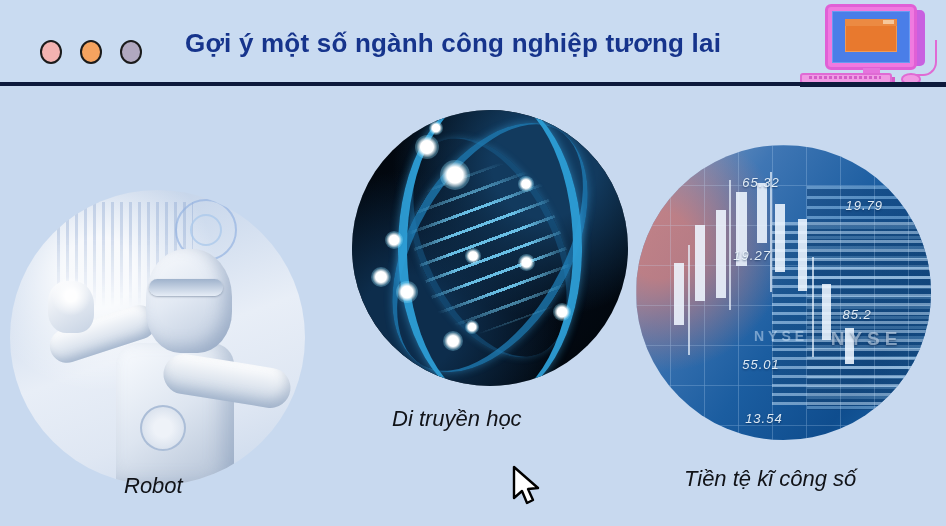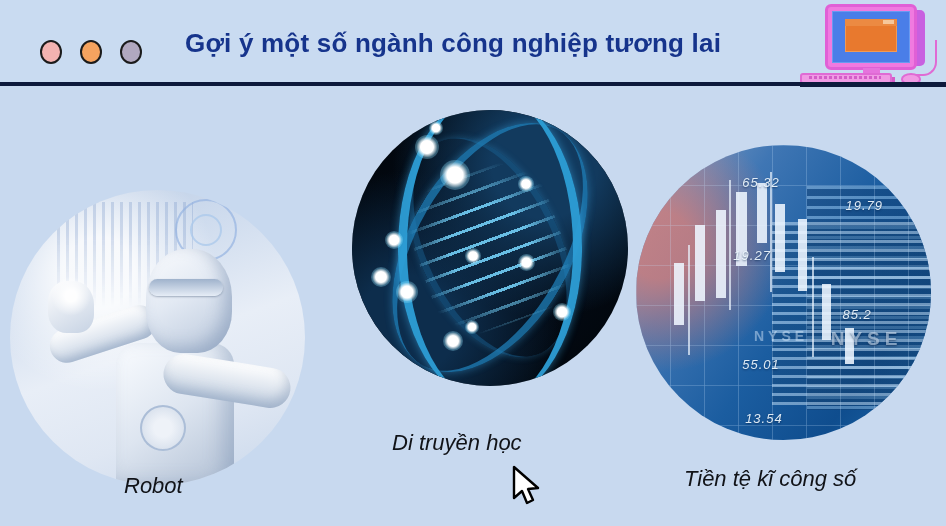--- a/index.html
+++ b/index.html
@@ -280,21 +280,21 @@
     color:rgba(225,240,255,.45);
   }
 
   
   .caption {
     position:absolute;
     font-size:22px; font-style:italic; color:#111318;
     white-space:nowrap;
   }
   .cap-robot { left:124px; top:473px; }
-  .cap-dna   { left:392px; top:430px; }
+  .cap-dna   { left:392px; top:406px; }
   .cap-money { left:684px; top:466px; }
 
   
   .cursor { position:absolute; left:511px; top:465px; width:34px; height:44px; }
 </style>
 </head>
 <body>
 
 <div class="header">
 

